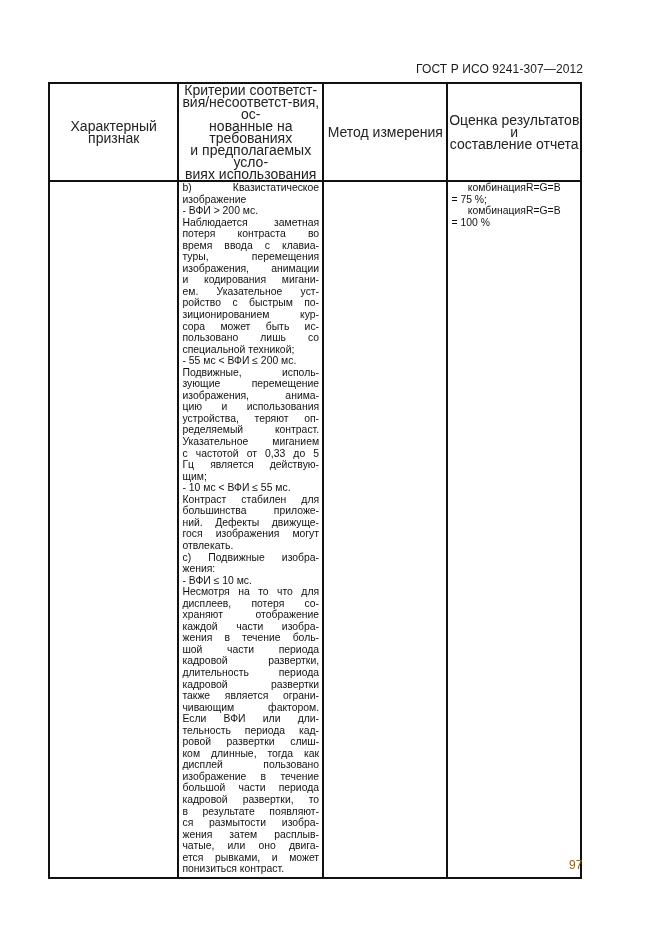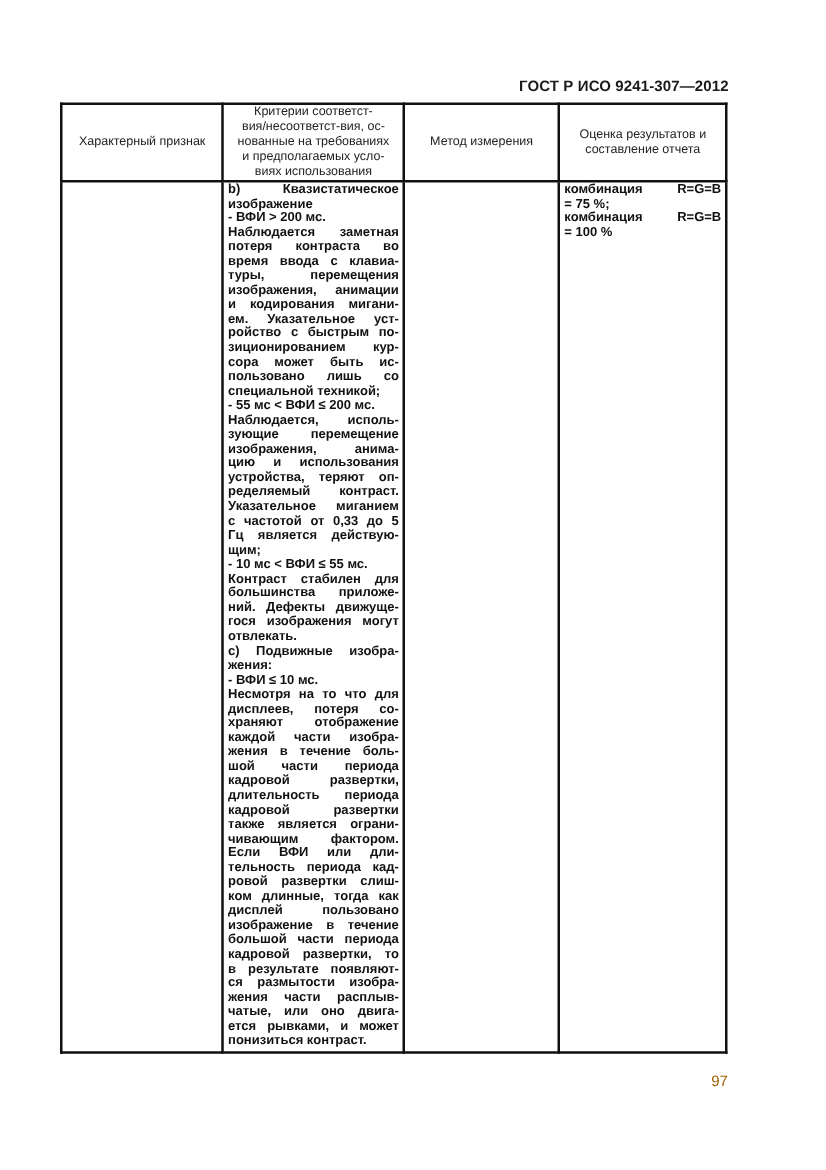--- a/index.html
+++ b/index.html
@@ -2,47 +2,47 @@
 <html><head>
   <meta charset="utf-8">
   <style>
     html, body { margin: 0; padding: 0; background: #ffffff; }
     body {
       width: 661px; height: 936px; position: relative; overflow: hidden;
       font-family: "Liberation Sans", sans-serif; color: #1a1a1a;
     }
     .doc-header {
       position: absolute; top: 62px; right: 78px;
-      font-size: 12px; font-weight: bold; letter-spacing: 0.1px;
+      font-size: 12px; font-weight: normal; letter-spacing: 0.1px;
     }
     table.gost {
       position: absolute; left: 48px; top: 82px;
       width: 534px; border-collapse: collapse; table-layout: fixed;
     }
     table.gost td, table.gost th {
-      border: 2px solid #111; vertical-align: top; padding: 0; font-weight: bold;
+      border: 2px solid #111; vertical-align: top; padding: 0;
     }
     table.gost th {
-      font-weight: normal; font-size: 10px; line-height: 12px;
+      font-weight: normal; font-size: 14px; line-height: 12px;
       text-align: center; vertical-align: middle; height: 58px; color: #222;
     }
     .col1 { width: 128px; }
     .col2 { width: 143px; }
     .col3 { width: 123px; }
     .col4 { width: 132px; }
     .criteria {
       font-size: 10.4px; line-height: 11.55px; text-align: justify;
       padding: 0 3px 2px 3px; color: #111;
     }
     .criteria div { text-align: justify; text-align-last: justify; }
     .criteria div.last { text-align-last: left; }
     .result {
       font-size: 10.4px; line-height: 11.55px; padding: 0 3px; color: #111;
     }
-    .result .line { display: flex; justify-content: space-between; }
+    .result .line { display: flex; justify-content: center; }
     .page-number {
       position: absolute; top: 858px; left: 569px; font-size: 12px; color: #a16207;
     }
   </style>
 </head>
 <body>
 
 <div class="doc-header">ГОСТ Р ИСО 9241-307—2012</div>
 
 <table class="gost">
@@ -83,21 +83,21 @@
             <div>туры, перемещения</div>
             <div>изображения, анимации</div>
             <div>и кодирования мигани-</div>
             <div>ем. Указательное уст-</div>
             <div>ройство с быстрым по-</div>
             <div>зиционированием кур-</div>
             <div>сора может быть ис-</div>
             <div>пользовано лишь со</div>
             <div class="last">специальной техникой;</div>
             <div class="last">- 55 мс &lt; ВФИ ≤ 200 мс.</div>
-            <div>Наблюдается, исполь-</div>
+            <div>Подвижные, исполь-</div>
             <div>зующие перемещение</div>
             <div>изображения, анима-</div>
             <div>цию и использования</div>
             <div>устройства, теряют оп-</div>
             <div>ределяемый контраст.</div>
             <div>Указательное миганием</div>
             <div>с частотой от 0,33 до 5</div>
             <div>Гц является действую-</div>
             <div class="last">щим;</div>
             <div class="last">- 10 мс &lt; ВФИ ≤ 55 мс.</div>
@@ -123,21 +123,21 @@
             <div>Если ВФИ или дли-</div>
             <div>тельность периода кад-</div>
             <div>ровой развертки слиш-</div>
             <div>ком длинные, тогда как</div>
             <div>дисплей пользовано</div>
             <div>изображение в течение</div>
             <div>большой части периода</div>
             <div>кадровой развертки, то</div>
             <div>в результате появляют-</div>
             <div>ся размытости изобра-</div>
-            <div>жения части расплыв-</div>
+            <div>жения затем расплыв-</div>
             <div>чатые, или оно двига-</div>
             <div>ется рывками, и может</div>
             <div class="last">понизиться контраст.</div>
           </div>
       </td>
       <td></td>
       <td>
         <div class="result">
           <div class="line">
               <span>комбинация</span>

